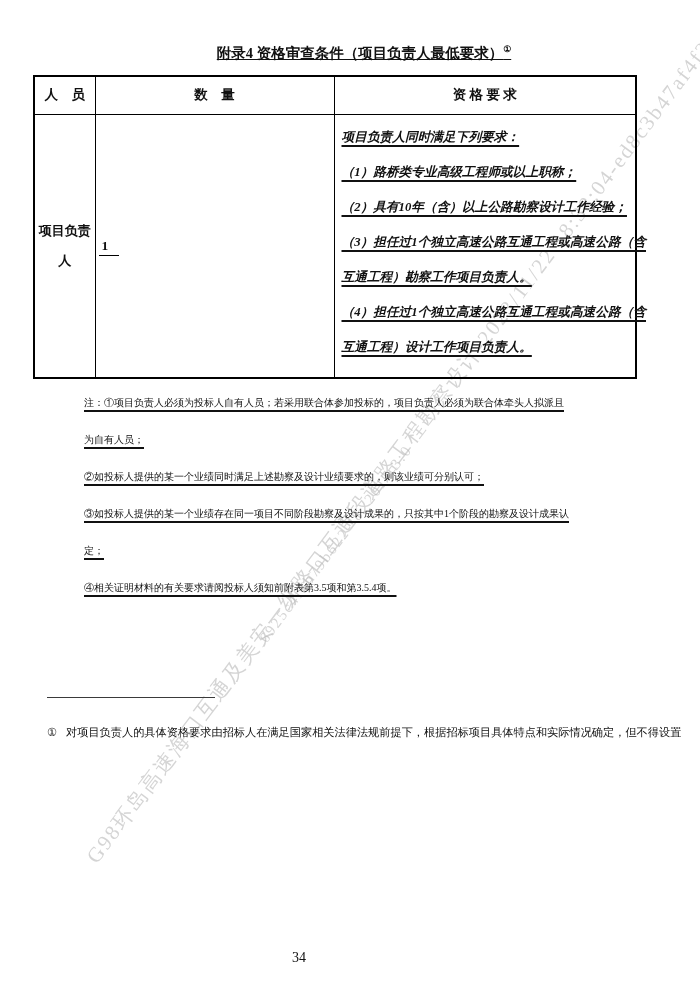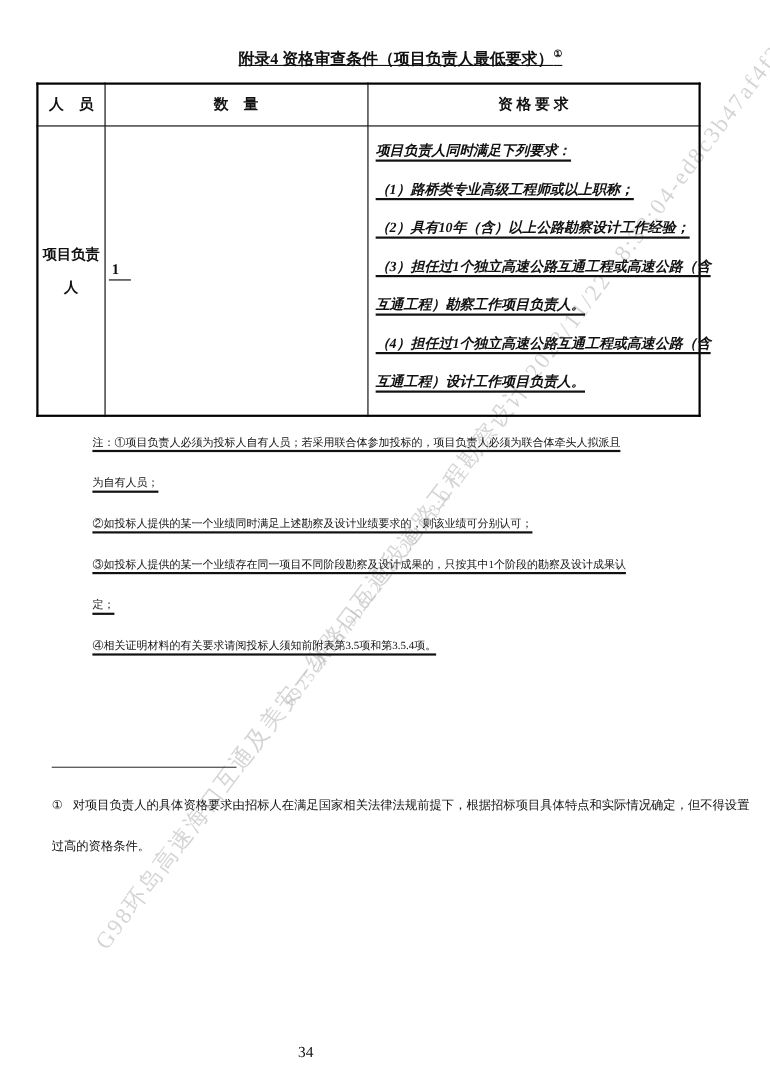--- a/index.html
+++ b/index.html
@@ -90,21 +90,21 @@
   .footnote {
     position: absolute; left: 47px; top: 713px; width: 615px;
     font-size: 11.2px; line-height: 38px; z-index: 2;
   }
   .footnote .fline { white-space: nowrap; }
   .fn-marker { margin-right: 9px; }
 
   
   .page-number {
     position: absolute; top: 950px; left: 0; width: 556px;
-    text-align: center; font-size: 14px; z-index: 2;
+    text-align: center; font-size: 14px; z-index: 2; padding-left: 21px;
   }
 </style>
 </head>
 <body>
 
 <div class="page">
 
   <div class="watermark wm1">G98环岛高速海口互通及美安一纵路口互通段道路工程勘察设计-2023/11/22 18:38:04-ed8c3b47af4f3</div>
   <div class="watermark wm2">6925c4f1b79b622--8. 2017.3:0</div>
 
@@ -155,20 +155,17 @@
     <div class="note-line"><span class="u">定；</span></div>
     <div class="note-line"><span class="u">④相关证明材料的有关要求请阅投标人须知前附表第3.5项和第3.5.4项。</span></div>
   </div>
 
   <div class="fnsep"></div>
 
   <div class="footnote">
     <div class="fline">
       <span class="fn-marker">①</span><span>对项目负责人的具体资格要求由招标人在满足国家相关法律法规前提下，根据招标项目具体特点和实际情况确定，但不得设置</span>
     </div>
-    <div class="fline">
-      <span>过高的资格条件。</span>
-    </div>
   </div>
 
   <div class="page-number">34</div>
 
 </div>
 
 </body></html>

